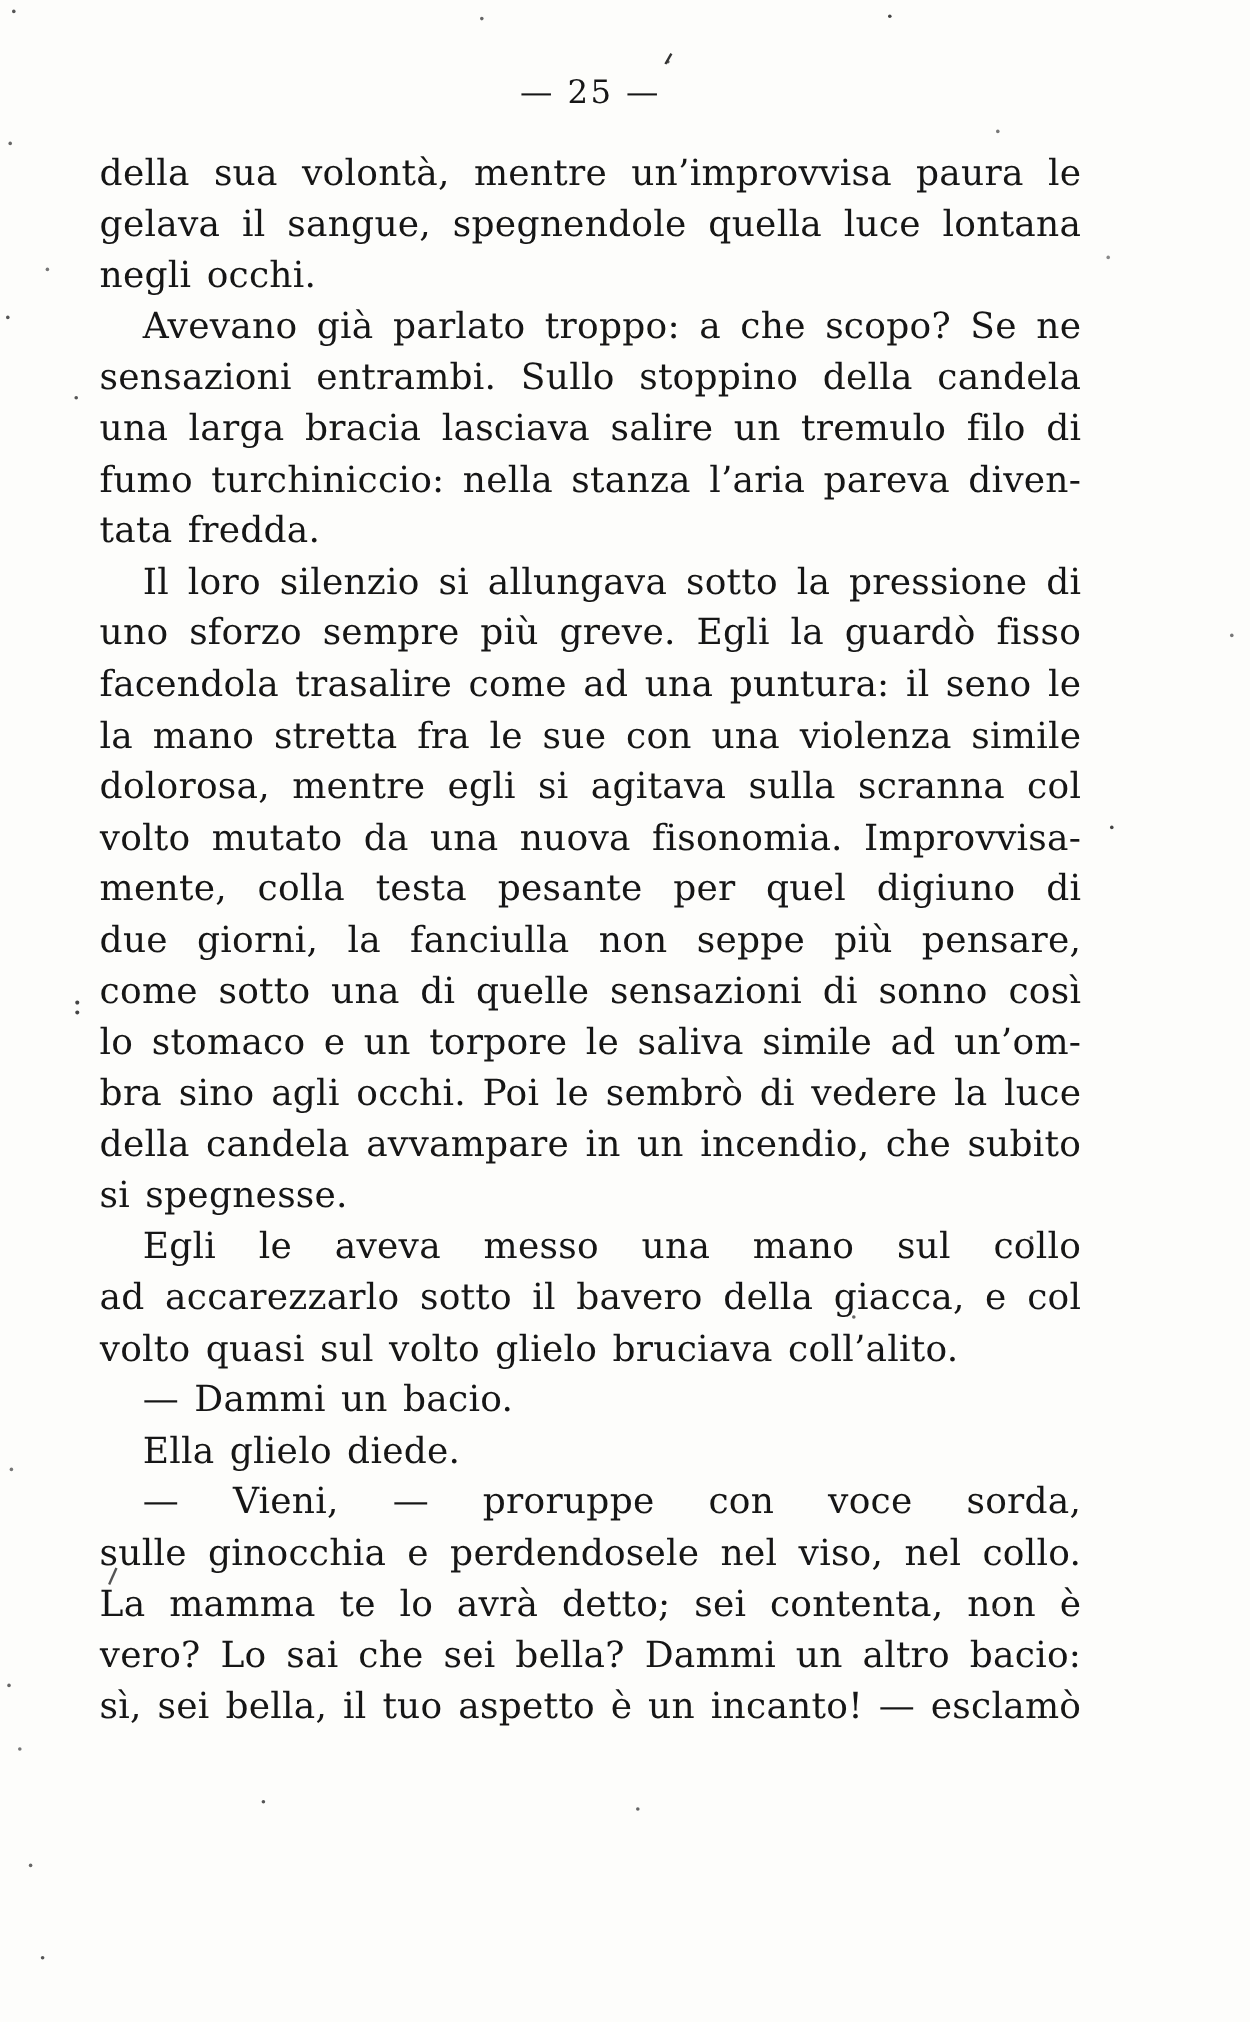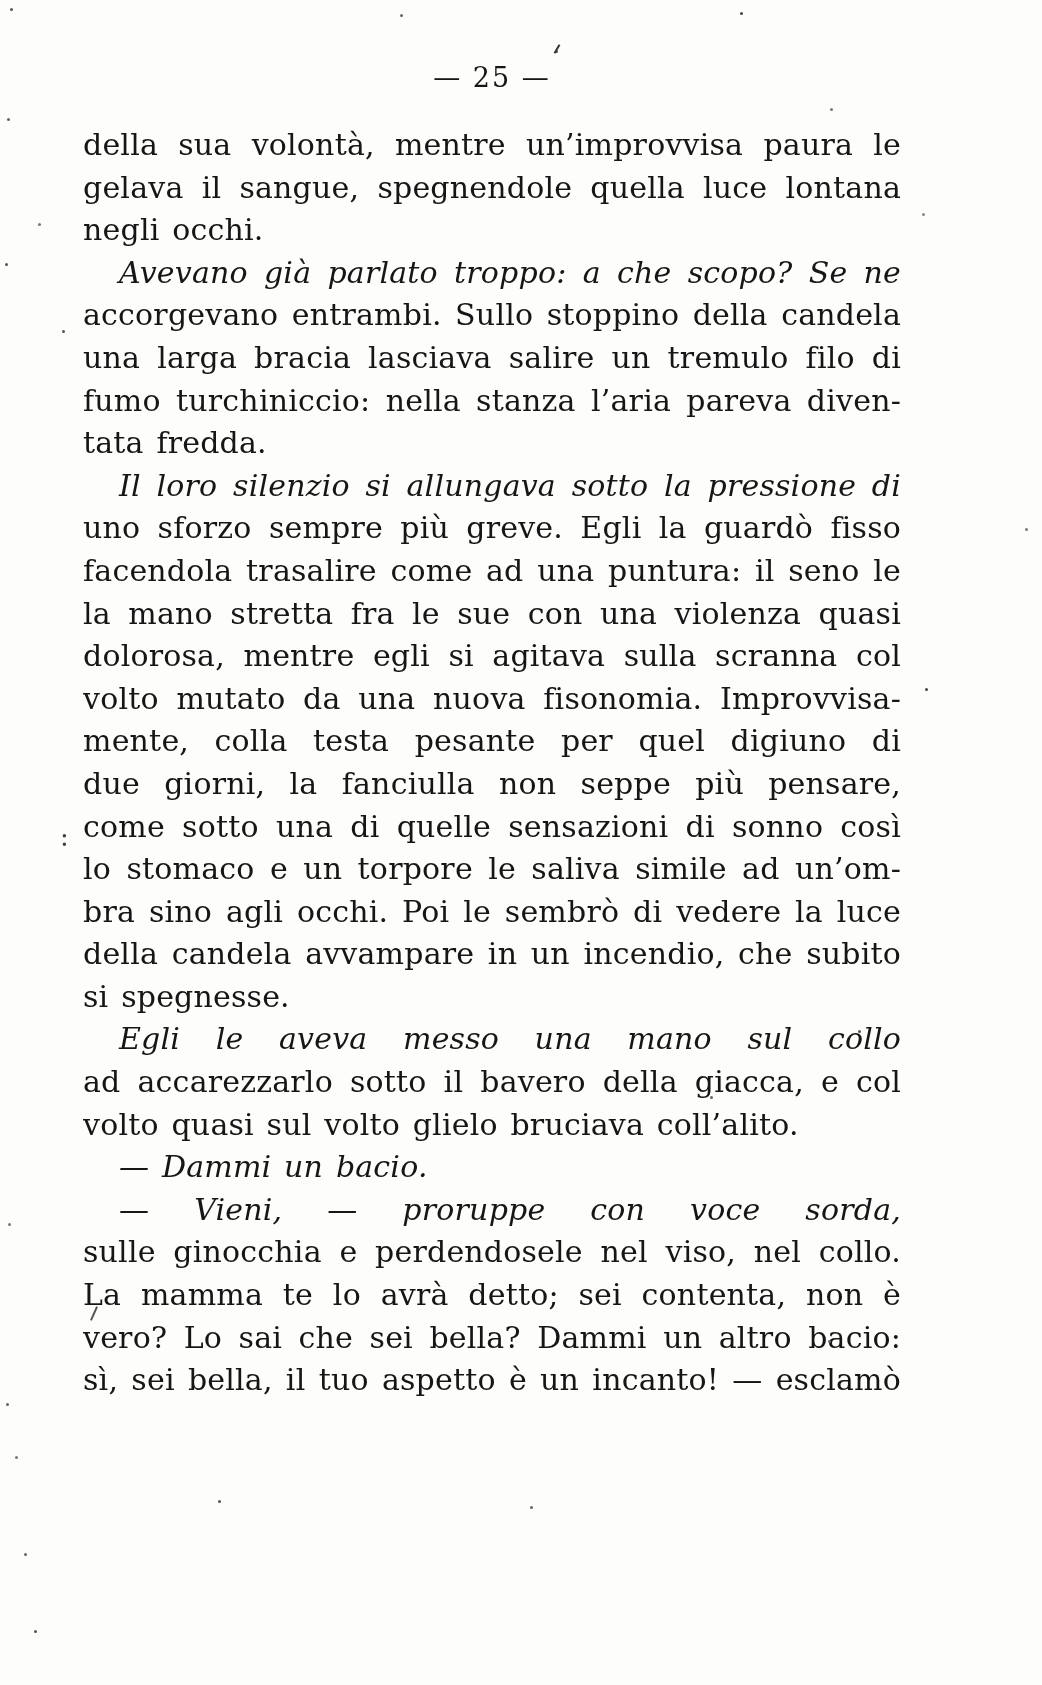--- a/index.html
+++ b/index.html
@@ -39,21 +39,21 @@
   .line.justify {
     text-align: justify;
     text-align-last: justify;
   }
   .line.justify::after {
     content: "";
     display: inline-block;
     width: 100%;
     height: 0;
   }
-  .line.indent { text-indent: 36px; font-style: italic; }
+  .line.indent { text-indent: 36px; }
 
   
   .specks::before {
     content: "";
     position: absolute;
     left: 10px;
     top: 8px;
     width: 3px;
     height: 3px;
     border-radius: 50%;
@@ -103,41 +103,42 @@
 <body>
 
 <div class="page">
   <div class="page-number">— 25 —</div>
 
   <div class="page-text">
       <div class="line justify">della sua volontà, mentre un’improvvisa paura le</div>
       <div class="line justify">gelava il sangue, spegnendole quella luce lontana</div>
       <div class="line">negli occhi.</div>
       <div class="line justify indent">Avevano già parlato troppo: a che scopo? Se ne</div>
-      <div class="line justify">accorgevano entrambi. Sullo stoppino della candela</div>
+      <div class="line justify">sensazioni entrambi. Sullo stoppino della candela</div>
       <div class="line justify">una larga bracia lasciava salire un tremulo filo di</div>
       <div class="line justify">fumo turchiniccio: nella stanza l’aria pareva diven-</div>
       <div class="line">tata fredda.</div>
       <div class="line justify indent">Il loro silenzio si allungava sotto la pressione di</div>
       <div class="line justify">uno sforzo sempre più greve. Egli la guardò fisso</div>
       <div class="line justify">facendola trasalire come ad una puntura: il seno le</div>
-      <div class="line justify">la mano stretta fra le sue con una violenza quasi</div>
+      <div class="line justify">la mano stretta fra le sue con una violenza simile</div>
       <div class="line justify">dolorosa, mentre egli si agitava sulla scranna col</div>
       <div class="line justify">volto mutato da una nuova fisonomia. Improvvisa-</div>
       <div class="line justify">mente, colla testa pesante per quel digiuno di quasi</div>
       <div class="line justify">due giorni, la fanciulla non seppe più pensare,</div>
       <div class="line justify">come sotto una di quelle sensazioni di sonno così</div>
       <div class="line justify">lo stomaco e un torpore le saliva simile ad un’om-</div>
       <div class="line justify">bra sino agli occhi. Poi le sembrò di vedere la luce</div>
       <div class="line justify">della candela avvampare in un incendio, che subito</div>
       <div class="line">si spegnesse.</div>
       <div class="line justify indent">Egli le aveva messo una mano sul collo scendendo</div>
       <div class="line justify">ad accarezzarlo sotto il bavero della giacca, e col</div>
       <div class="line">volto quasi sul volto glielo bruciava coll’alito.</div>
       <div class="line indent">— Dammi un bacio.</div>
+      <div class="line indent">Ella glielo diede.</div>
       <div class="line justify indent">— Vieni, — proruppe con voce sorda, traendosela</div>
       <div class="line justify">sulle ginocchia e perdendosele nel viso, nel collo. —</div>
       <div class="line justify">La mamma te lo avrà detto; sei contenta, non è</div>
       <div class="line justify">vero? Lo sai che sei bella? Dammi un altro bacio:</div>
       <div class="line justify">sì, sei bella, il tuo aspetto è un incanto! — esclamò</div>
     </div>
 
   <div class="specks"></div>
   <div class="artifact artifact-backslash"></div>
   <div class="artifact artifact-colon">:</div>

